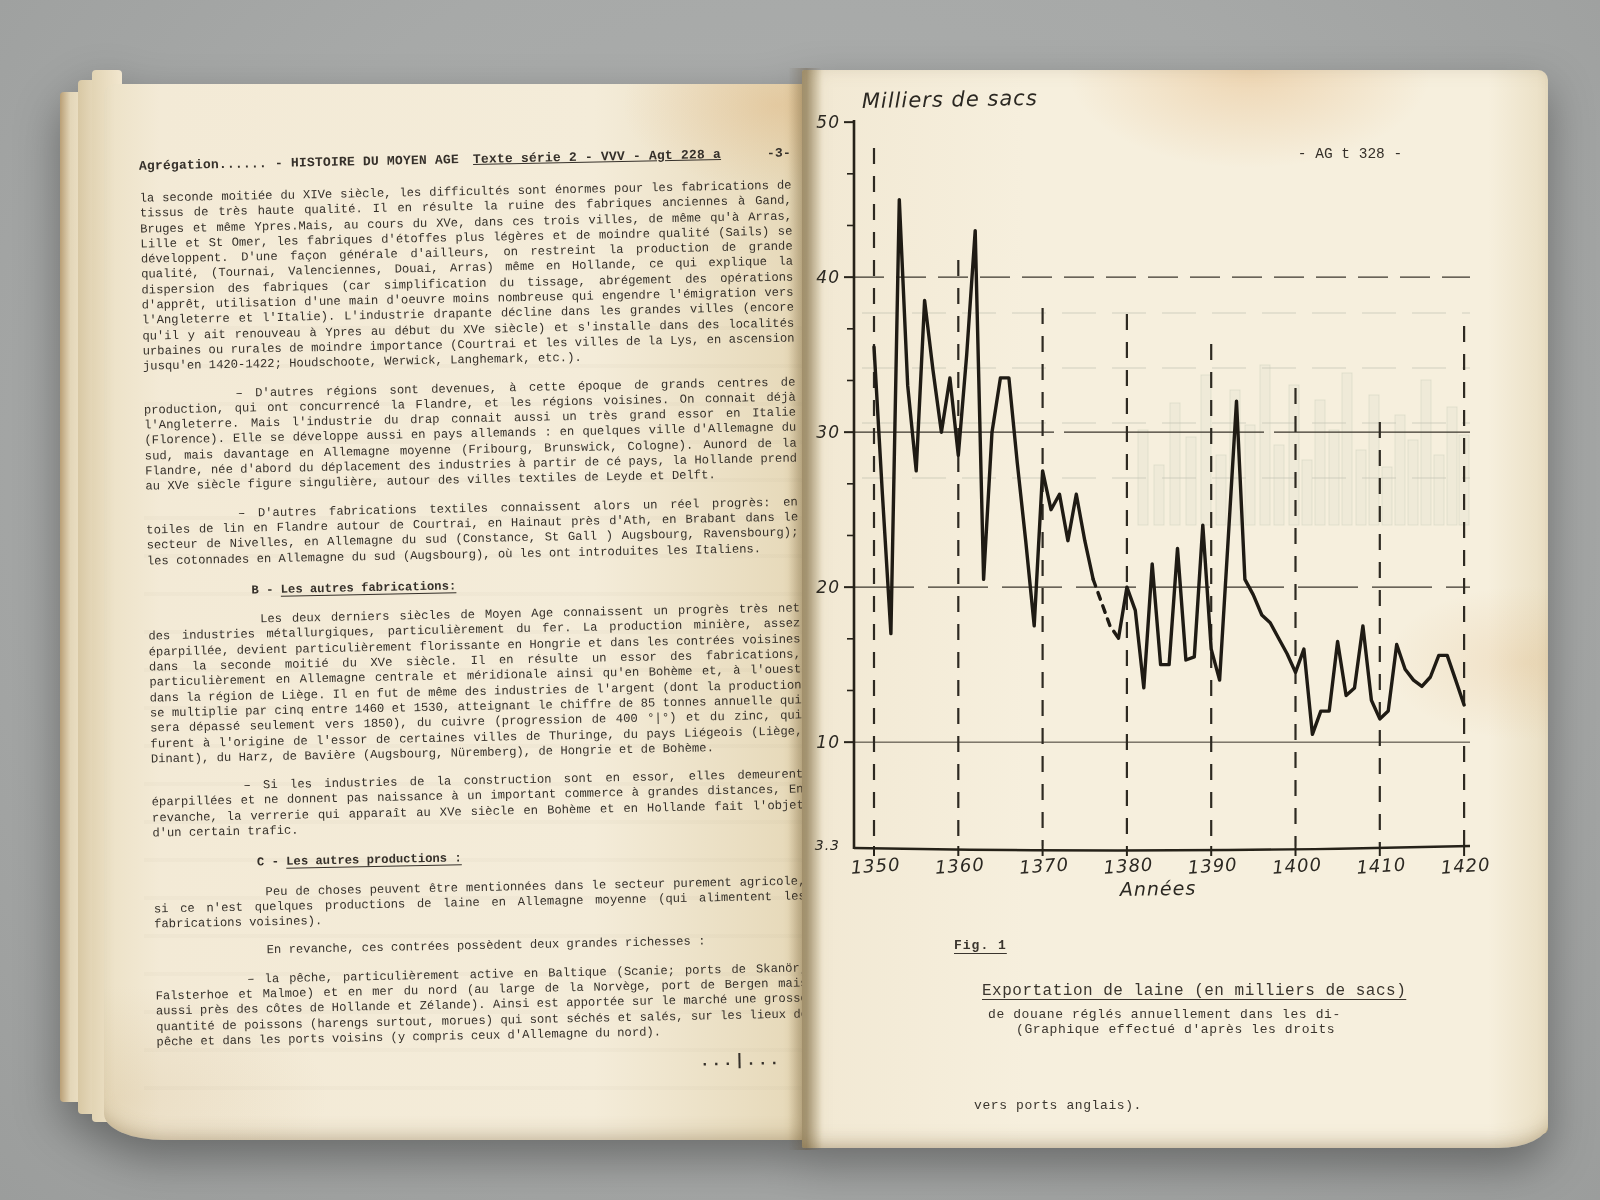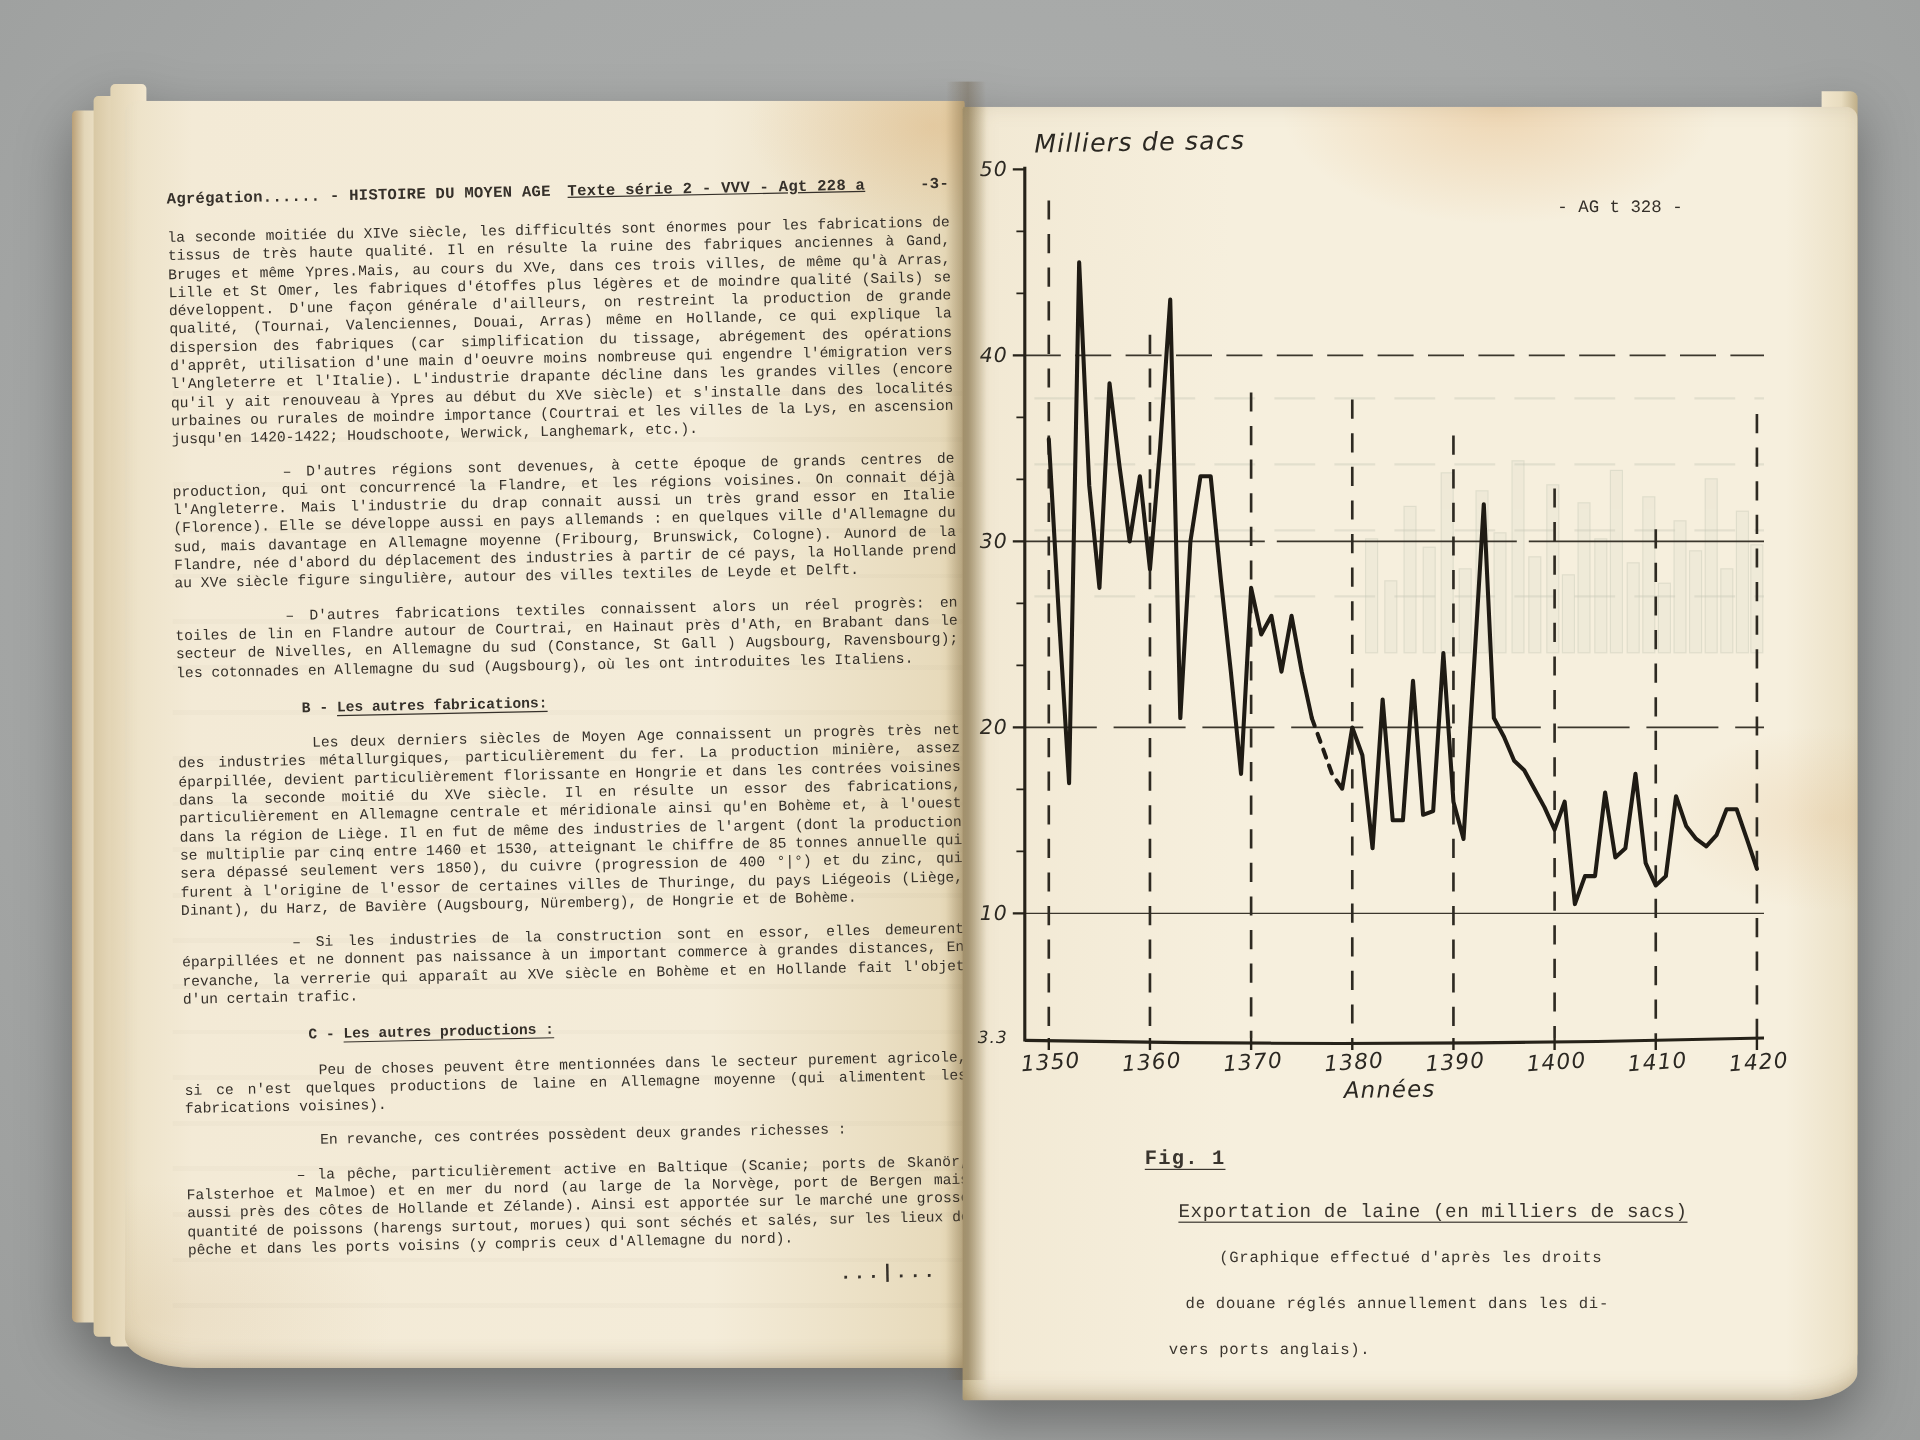--- a/index.html
+++ b/index.html
@@ -28,21 +28,20 @@
     box-shadow:inset 0 -14px 20px -12px rgba(120,95,55,.45);
   }
   .page-right{
     left:750px;top:12px;width:746px;height:1078px;
     background:
       radial-gradient(ellipse 260px 140px at 60% 0%, rgba(216,148,70,.28), transparent 70%),
       radial-gradient(ellipse 200px 110px at 97% 55%, rgba(205,140,60,.15), transparent 70%),
       linear-gradient(90deg, #dccfa9 0%, #f2e9d4 3%, #f6efdd 30%, #f6efdd 92%, #eadfc4 100%);
     border-radius:2px 10px 50px 2px / 2px 10px 24px 2px;
     box-shadow:inset 14px 0 26px -14px rgba(110,85,45,.55), inset 0 -14px 20px -12px rgba(120,95,55,.4);
-    margin-top:19px;
   }
   .spine-shadow{position:absolute;left:736px;top:10px;width:34px;height:1082px;
     background:linear-gradient(90deg, rgba(90,70,40,0) 0%, rgba(90,70,40,.28) 45%, rgba(90,70,40,.32) 55%, rgba(90,70,40,0) 100%);
     pointer-events:none;}
   
   .lp-content{position:absolute;left:44px;top:68px;width:652px;transform:rotate(-1.15deg);
     color:#35302a;}
   .lp-header{display:flex;align-items:baseline;font-size:13px;font-weight:bold;letter-spacing:.2px;margin-bottom:18px;}
   .lp-header .h-left{white-space:nowrap;}
   .lp-header .h-center{white-space:nowrap;margin-left:14px;text-decoration:underline;}
@@ -54,25 +53,25 @@
   .lp-body .hsec{margin:16px 0 14px 104px;font-weight:bold;}
   .lp-body .hsec .und{text-decoration:underline;text-underline-offset:3px;}
   .lp-footer{margin-top:2px;text-align:right;padding-right:28px;font-weight:bold;letter-spacing:2px;}
   .bleed-left{position:absolute;left:40px;top:220px;width:660px;height:820px;pointer-events:none;opacity:.5;
     background:repeating-linear-gradient(to bottom, transparent 0 22px, rgba(130,118,92,.07) 22px 26px, transparent 26px 38px);}
   
   .rp-chart{position:absolute;left:0;top:0;}
   text{font-family:"DejaVu Sans", sans-serif;}
   .hand{font-style:italic;fill:#2b2822;letter-spacing:1px;}
   .mono-label{font-family:"Liberation Mono", monospace;fill:#35302a;}
-  .fig-label{position:absolute;left:152px;top:868px;font-weight:bold;text-decoration:underline;text-underline-offset:4px;letter-spacing:1px;color:#3a352e;font-size:17px;}
+  .fig-label{position:absolute;left:152px;top:868px;font-weight:bold;text-decoration:underline;text-underline-offset:4px;letter-spacing:1px;color:#3a352e;font-size:13px;}
   .cap-title{position:absolute;left:180px;top:912px;text-decoration:underline;text-underline-offset:4px;letter-spacing:.5px;color:#3a352e;font-size:16px;}
   .cap-line{position:absolute;color:#3a352e;font-size:13px;letter-spacing:.6px;font-family:"Liberation Mono", monospace;}
   .cap-line.l0{left:214px;top:952px;}
-  .cap-line.l1{left:186px;top:990px;}
+  .cap-line.l1{left:186px;top:937px;}
   .cap-line.l2{left:172px;top:1028px;}
 </style>
 </head>
 <body>
 
 <div class="book">
   <div class="edge-stack e1"></div>
   <div class="edge-stack e2"></div>
   <div class="edge-stack e3"></div>
   <div class="edge-right"></div>

